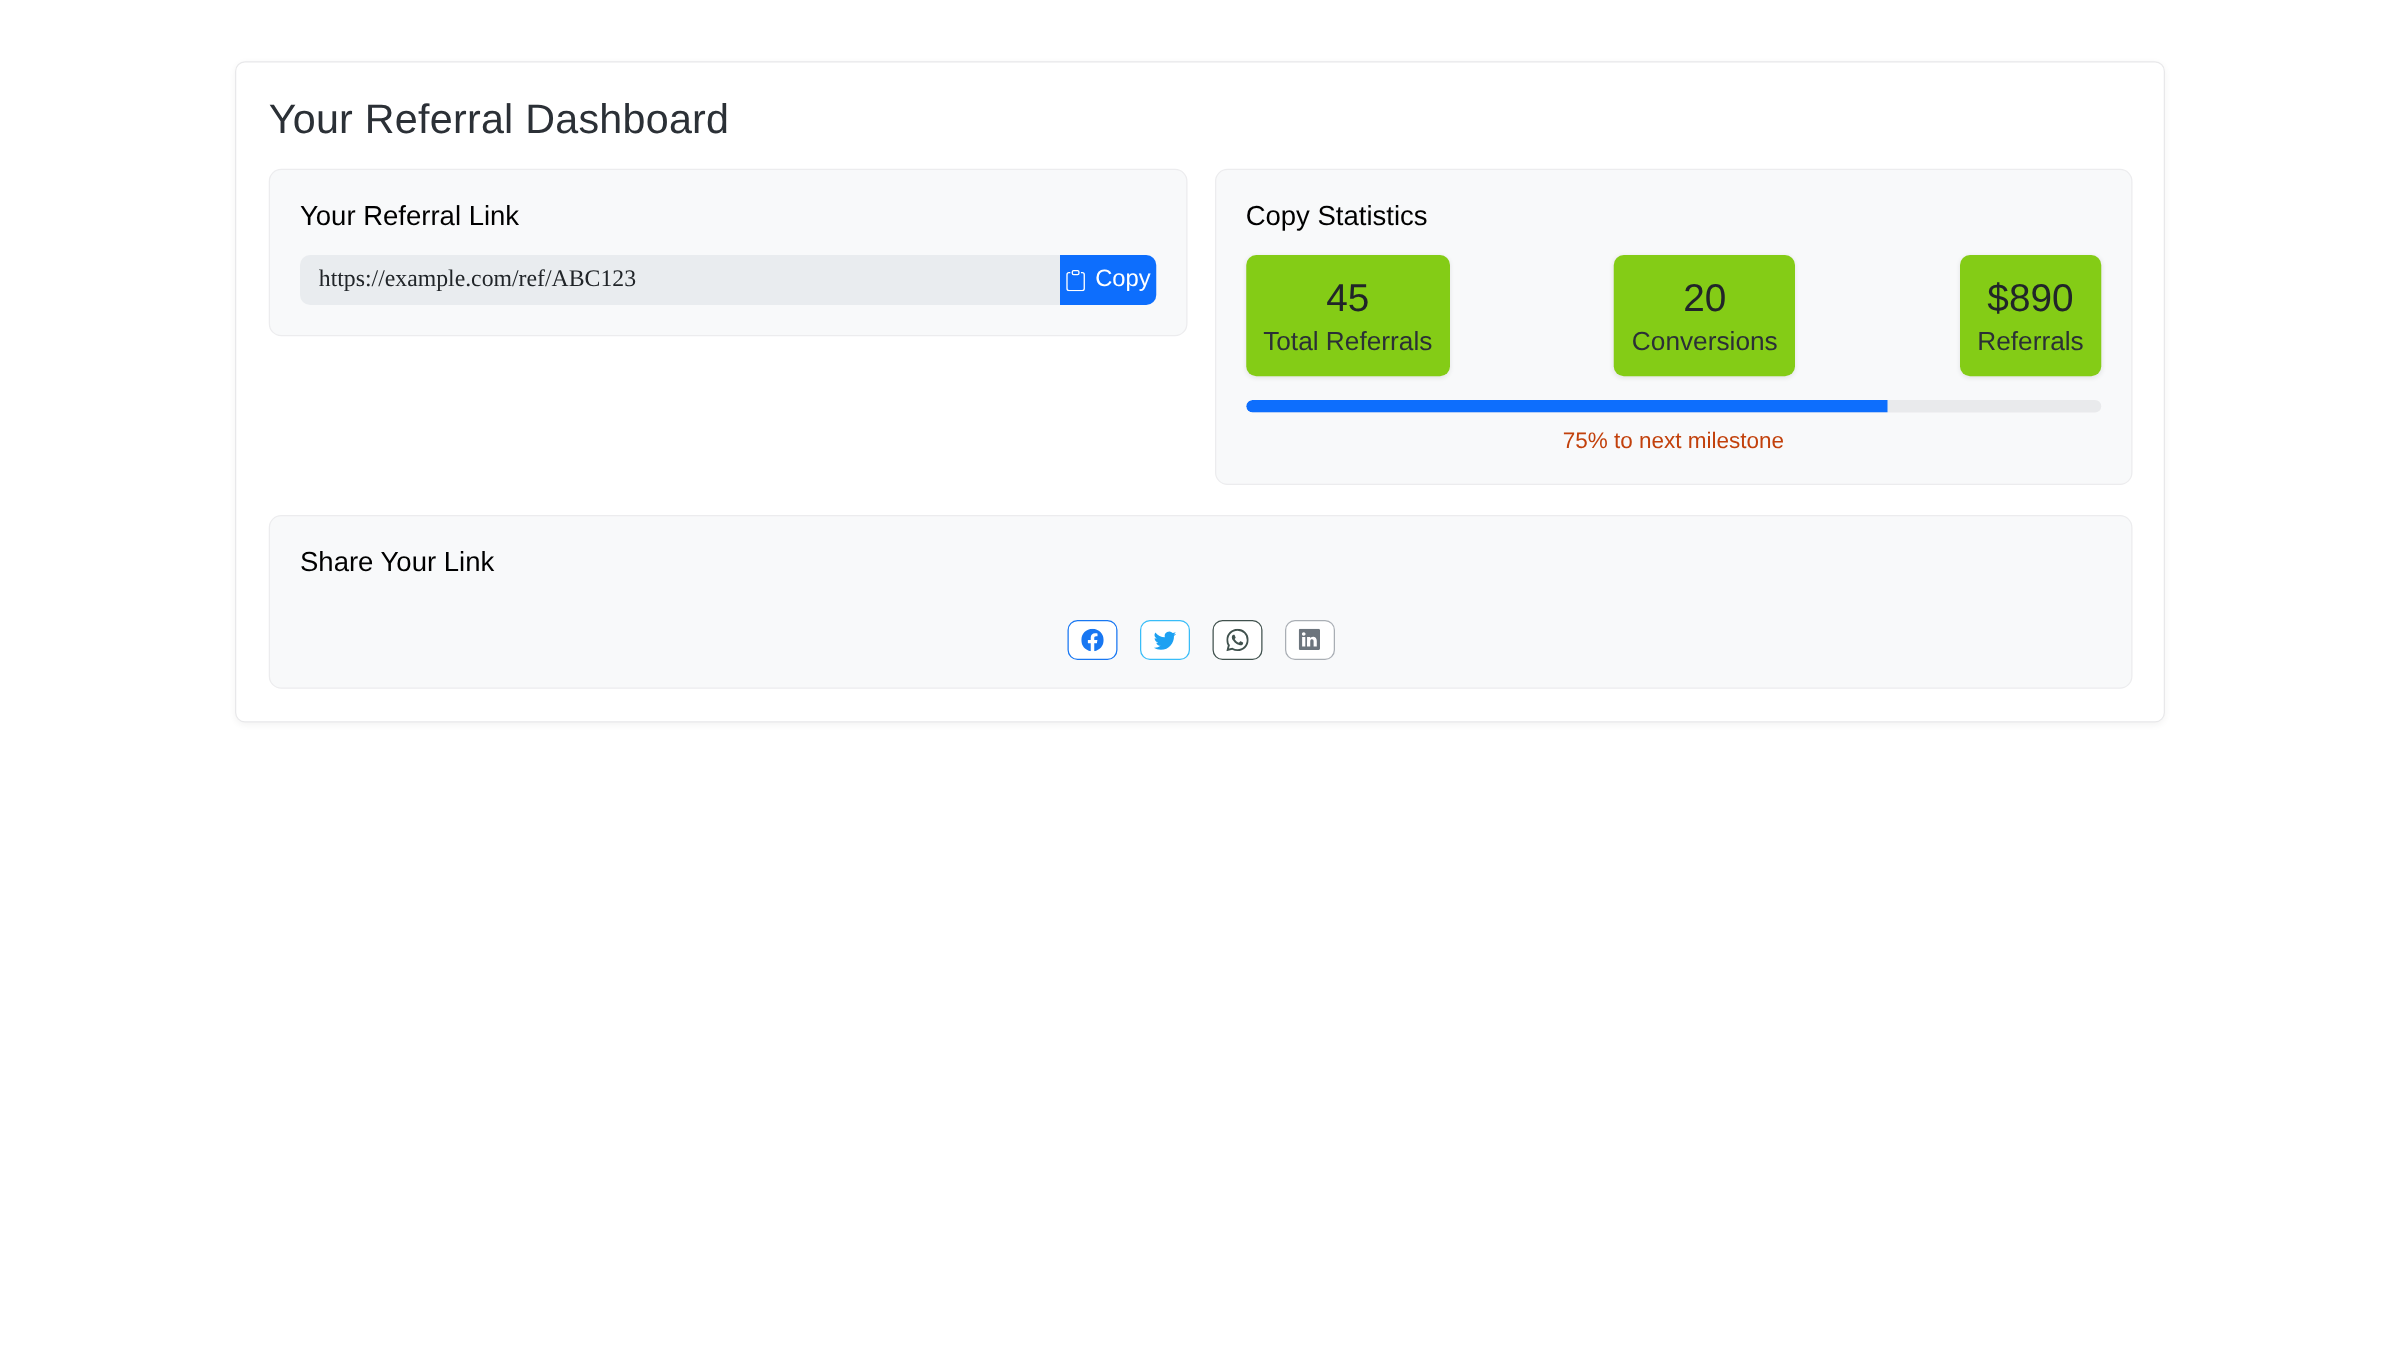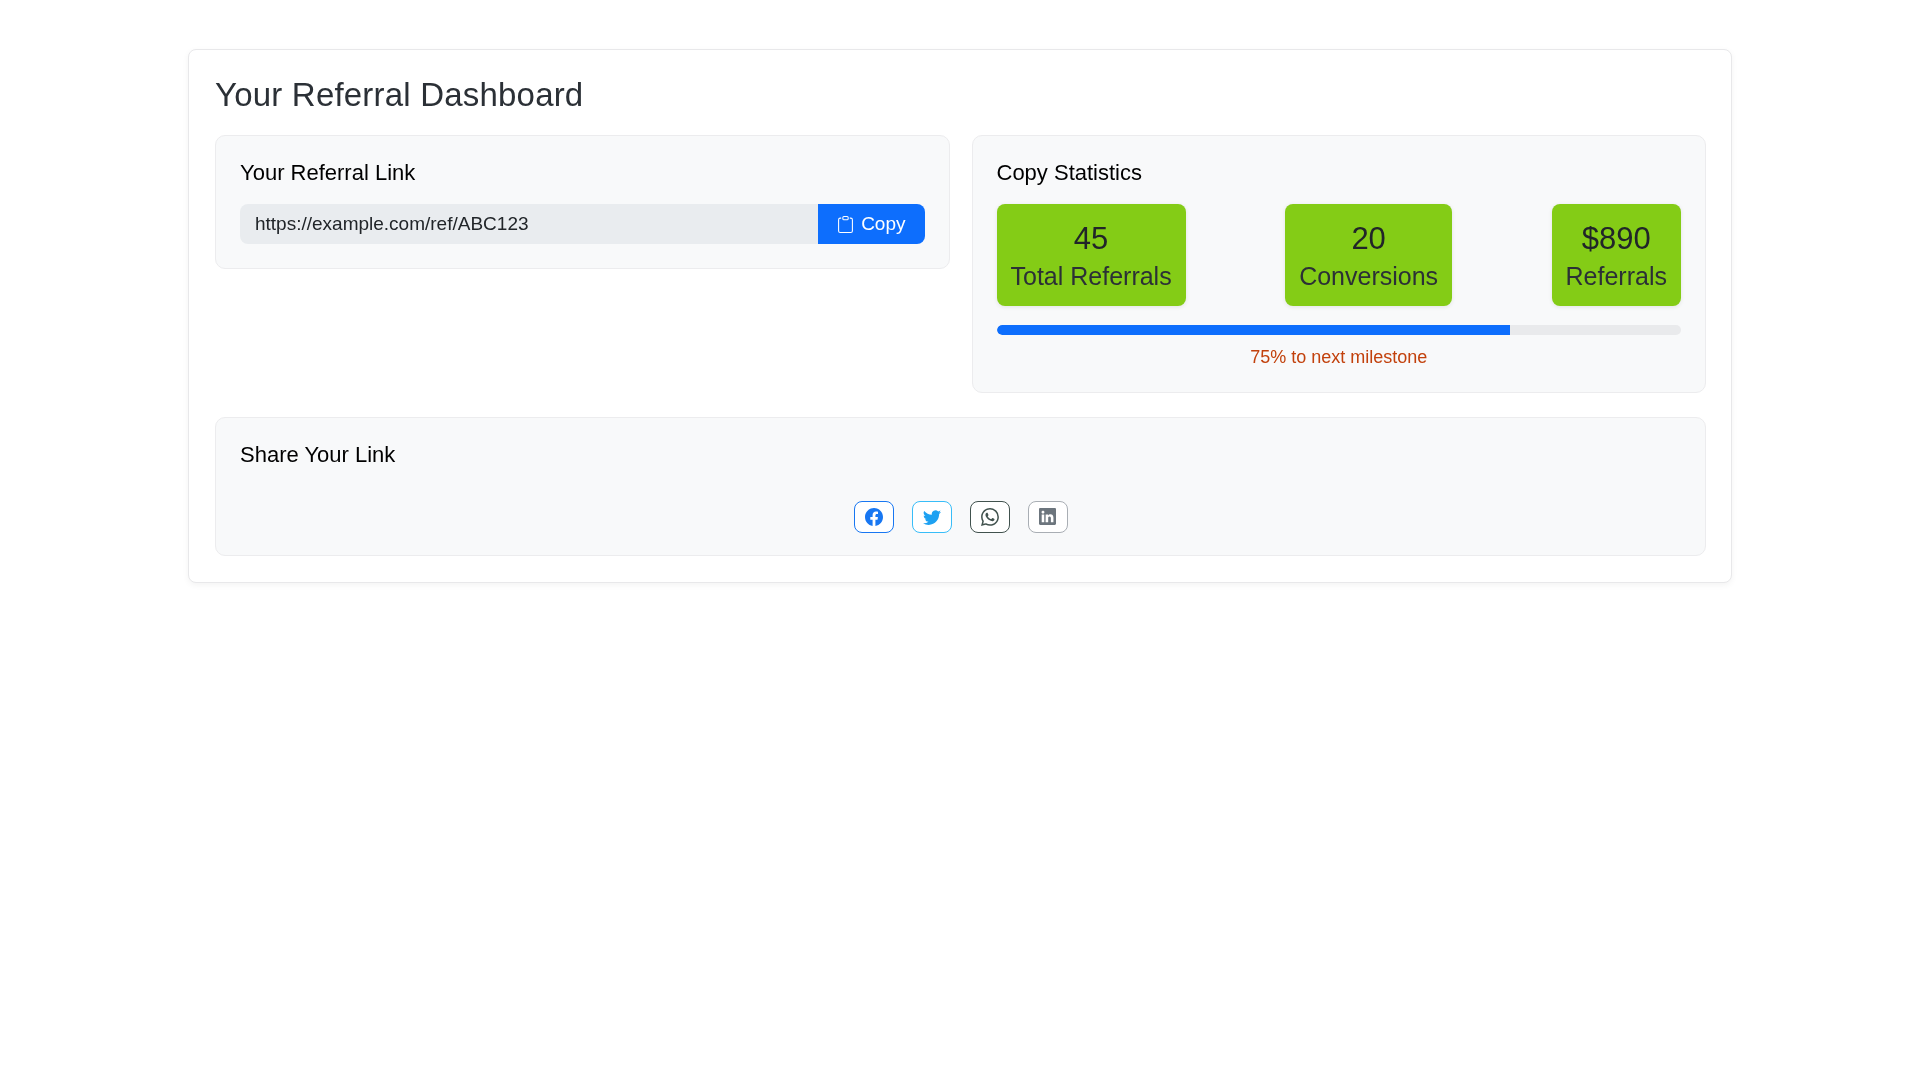--- a/index.html
+++ b/index.html
@@ -53,34 +53,34 @@
   }
   .link-input {
     flex: 1 1 auto;
     min-width: 0;
     border: none;
     outline: none;
     background: #e9ecef;
     border-radius: 8px 0 0 8px;
     padding: 0 15px;
     font-size: 19px;
-    font-family: Liberation Sans, sans-serif;
+    font-family: Liberation Serif, serif;
     color: #212529;
   }
   .copy-btn {
     flex: 0 0 auto;
     display: flex;
     align-items: center;
     gap: 7px;
     border: none;
     cursor: pointer;
     background: #0d6efd;
     color: #ffffff;
     border-radius: 0 8px 8px 0;
-    padding: 0 19px;
+    padding: 0 4px;
     font-size: 19px;
     font-family: "Liberation Sans", sans-serif;
   }
   .copy-btn svg { display: block; }
 
   
   .stats-row {
     display: flex;
     justify-content: space-between;
     align-items: stretch;
@@ -95,21 +95,21 @@
   }
   .stat-value {
     font-size: 31px;
     font-weight: 500;
     color: #212529;
     line-height: 1.15;
     margin-bottom: 5px;
     white-space: nowrap;
   }
   .stat-label {
-    font-size: 25px;
+    font-size: 21px;
     color: #2b3036;
     white-space: nowrap;
   }
   .progress-track {
     width: 100%;
     height: 10px;
     background: #e9eaec;
     border-radius: 5px;
     overflow: hidden;
   }

